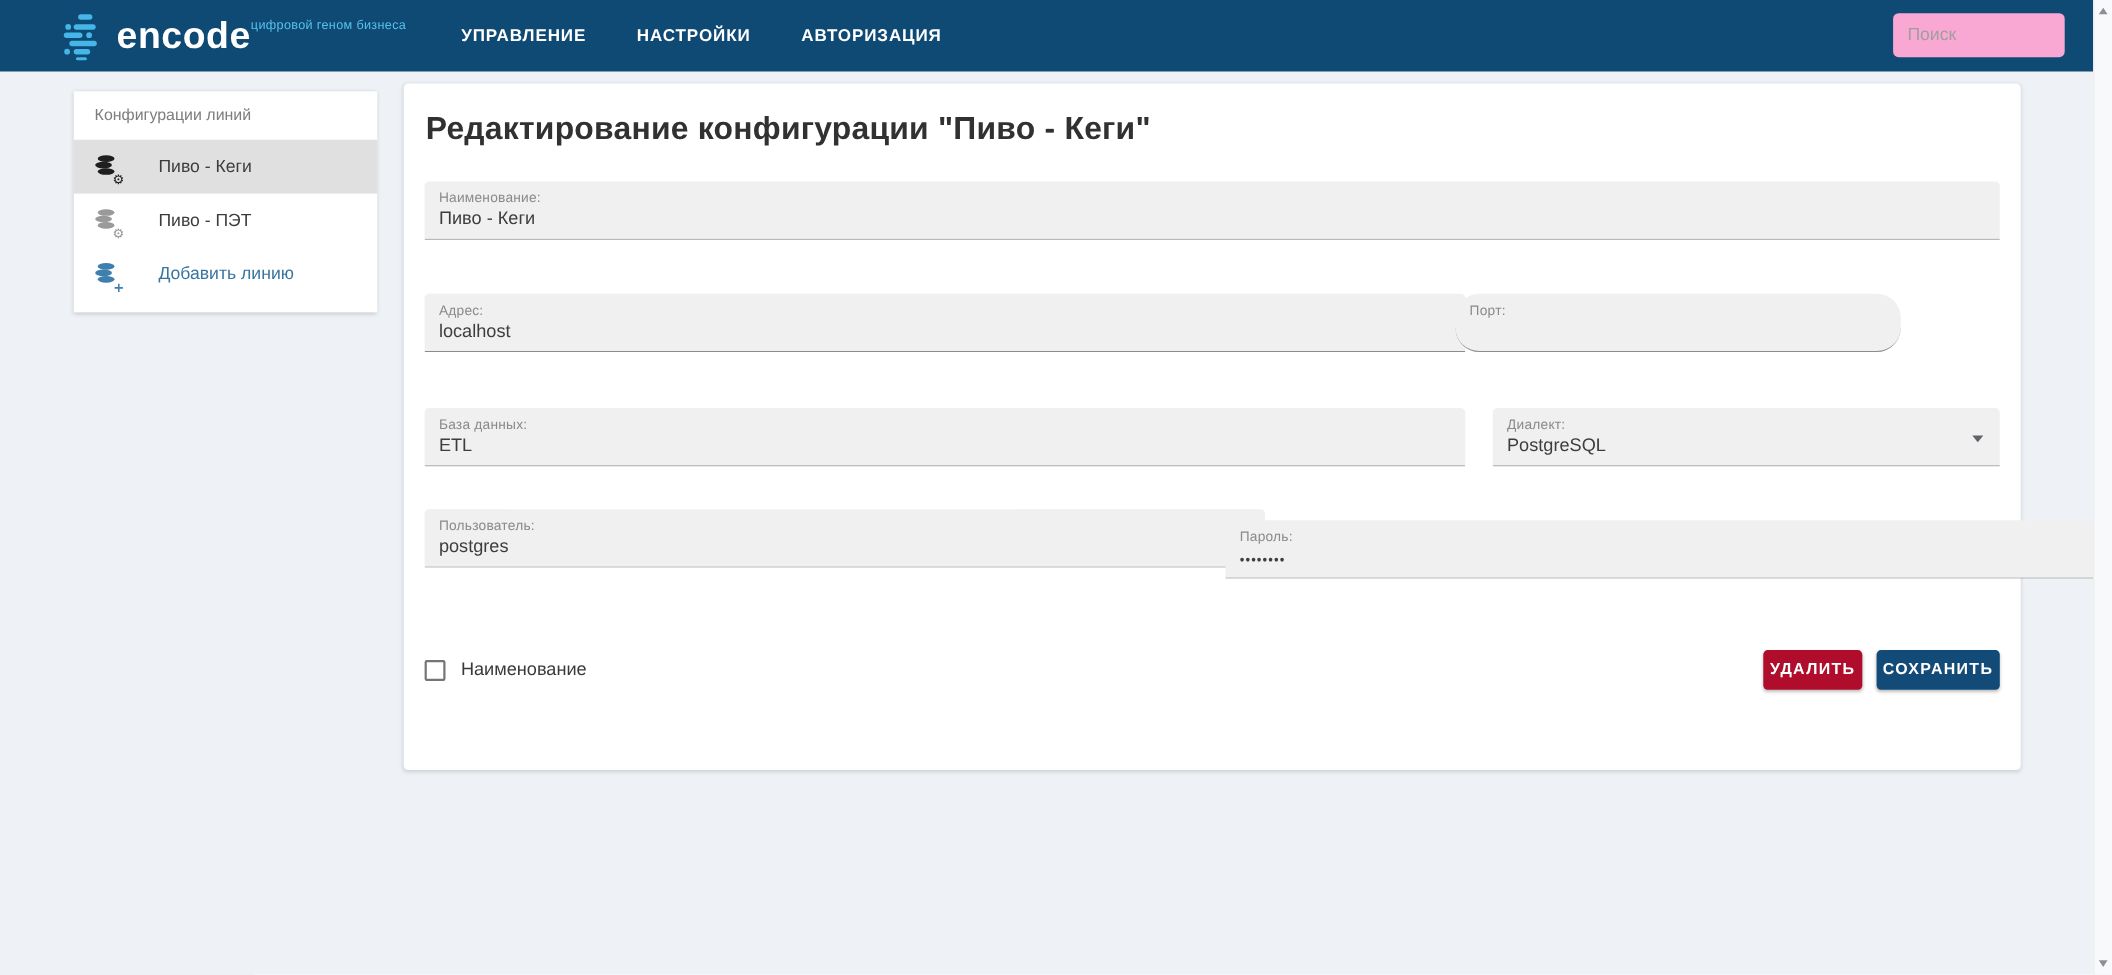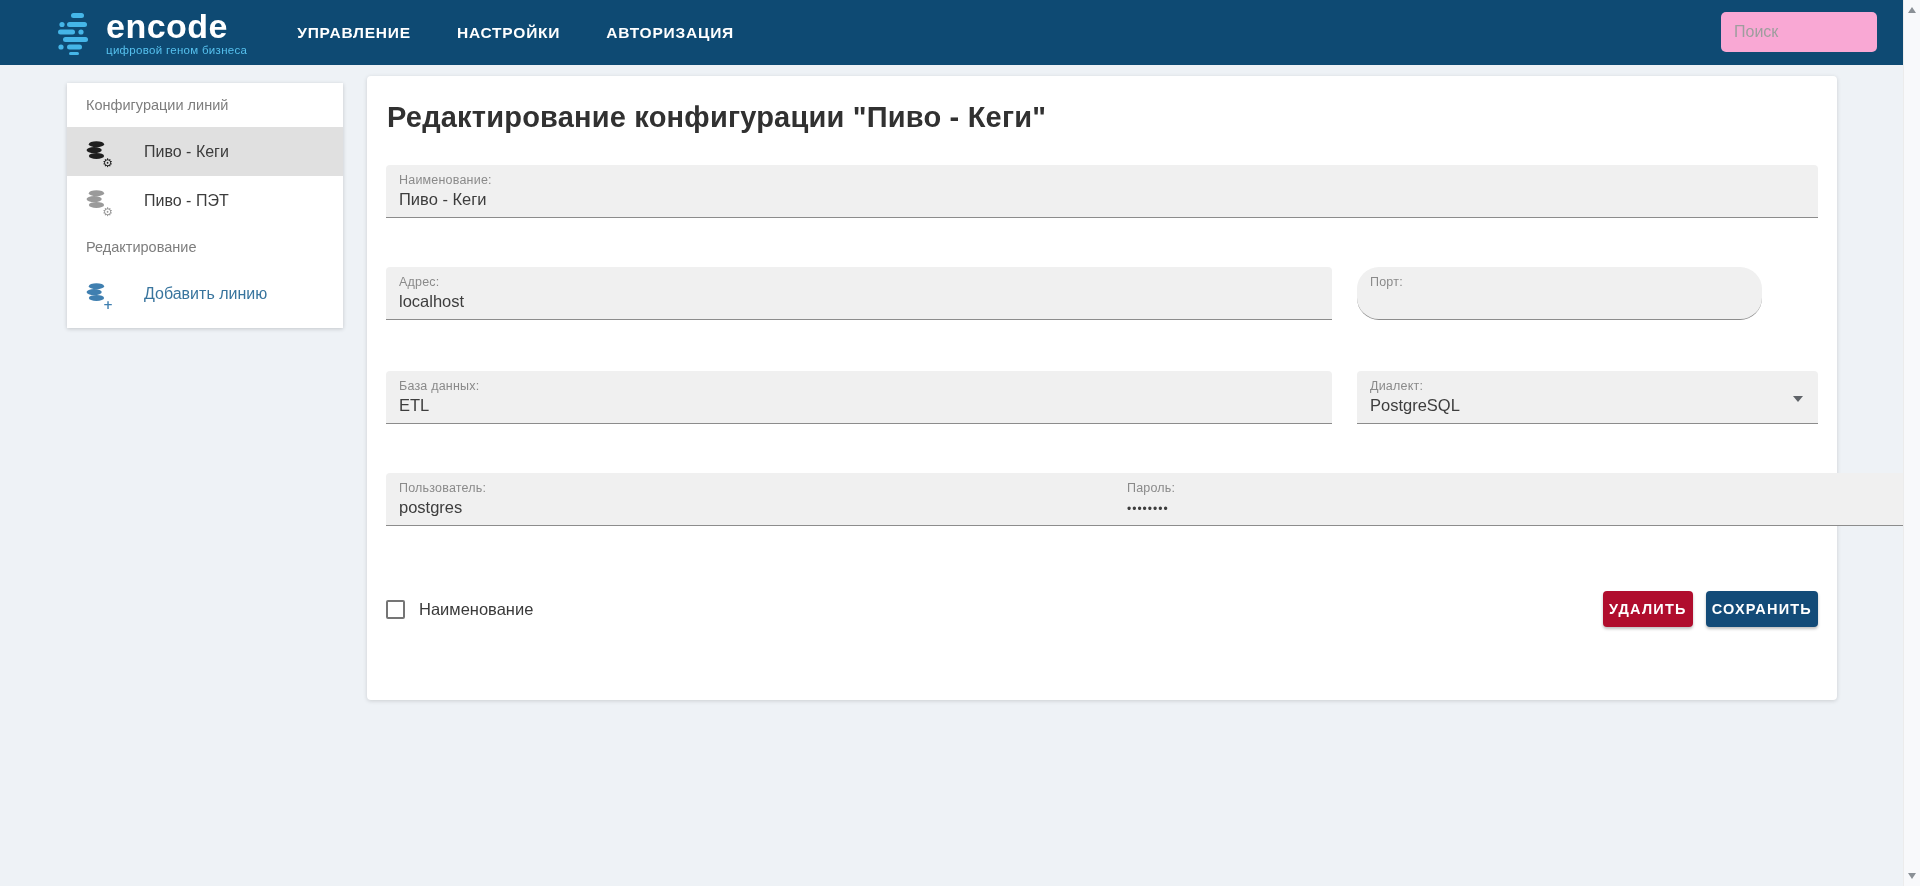--- a/index.html
+++ b/index.html
@@ -11,21 +11,21 @@
     color:#3d3d3d;
   }
 
   
   .navbar {
     position:absolute; left:0; top:0; width:1903px; height:65px;
     background:#0e4a73; display:flex; align-items:center;
   }
   .logo { display:flex; align-items:center; margin-left:54px; }
   .logo-icon { width:44px; height:44px; margin-right:8px; }
-  .logo-textcol { display:flex; flex-direction:column; line-height:1; }
+  .logo-textcol { display:flex; flex-direction:row; line-height:1; }
   .logo-name { color:#ffffff; font-size:34px; font-weight:bold; letter-spacing:0.5px; }
   .logo-tagline { color:#56c1ee; font-size:11.5px; margin-top:2px; letter-spacing:0.3px;text-align:center; }
   .nav-links { display:flex; margin-left:50px; gap:46px; }
   .nav-link {
     color:#ffffff; font-size:15.5px; font-weight:600; letter-spacing:0.8px;
     cursor:pointer; white-space:nowrap;
   }
   .search-box {
     position:absolute; right:26px; top:12px;
     width:156px; height:40px; background:#f9a8d4;
@@ -81,24 +81,24 @@
     display:block; width:100%; border:none; background:transparent; outline:none;
     font-family:inherit; font-size:16.5px; color:#3d3d3d; padding:3px 0 0;
   }
   .select-arrow {
     position:absolute; right:15px; top:25px; width:0; height:0;
     border-left:5.5px solid transparent; border-right:5.5px solid transparent;
     border-top:6.5px solid #5f6368;
   }
   .row-name     { left:19px;  top:89px;  width:1432px; }
   .row-address  { left:19px;  top:191px; width:946px; }
-  .row-port     { left:990px; top:191px; width:405px;border-radius:22px; }
+  .row-port     { left:956px; top:191px; width:405px;border-radius:22px; }
   .row-database { left:19px;  top:295px; width:946px; }
   .row-dialect  { left:990px; top:295px; width:461px; }
-  .row-user     { left:19px;  top:397px; width:764px; }
+  .row-user     { left:19px;  top:387px; width:764px; }
   .row-password { left:747px; top:397px; width:804px; }
 
   .bottom-row {
     position:absolute; left:19px; top:512px; width:1432px; height:42px;
     display:flex; align-items:center;
   }
   .checkbox {
     width:19px; height:19px; border:2px solid #757575; border-radius:2px;
     background:#fff; cursor:pointer; flex:0 0 19px;
   }
@@ -162,21 +162,20 @@
       <svg viewBox="0 0 24 24" fill="currentColor" xmlns="http://www.w3.org/2000/svg">
         <ellipse cx="12.5" cy="4.6" rx="8.3" ry="3.3"></ellipse>
         <ellipse cx="10" cy="11" rx="8.3" ry="3.3"></ellipse>
         <ellipse cx="12.5" cy="17.4" rx="8.3" ry="3.3"></ellipse>
       </svg>
       <span class="icon-badge">⚙</span>
     </span>
     <span class="sb-item-label">Пиво - ПЭТ</span>
   </div>
 
-  <div class="sb-header">Редактирование</div>
 
   <div class="sb-item">
     <span class="db-icon-wrap ic-blue">
       <svg viewBox="0 0 24 24" fill="currentColor" xmlns="http://www.w3.org/2000/svg">
         <ellipse cx="12.5" cy="4.6" rx="8.3" ry="3.3"></ellipse>
         <ellipse cx="10" cy="11" rx="8.3" ry="3.3"></ellipse>
         <ellipse cx="12.5" cy="17.4" rx="8.3" ry="3.3"></ellipse>
       </svg>
       <span class="icon-badge">+</span>
     </span>

